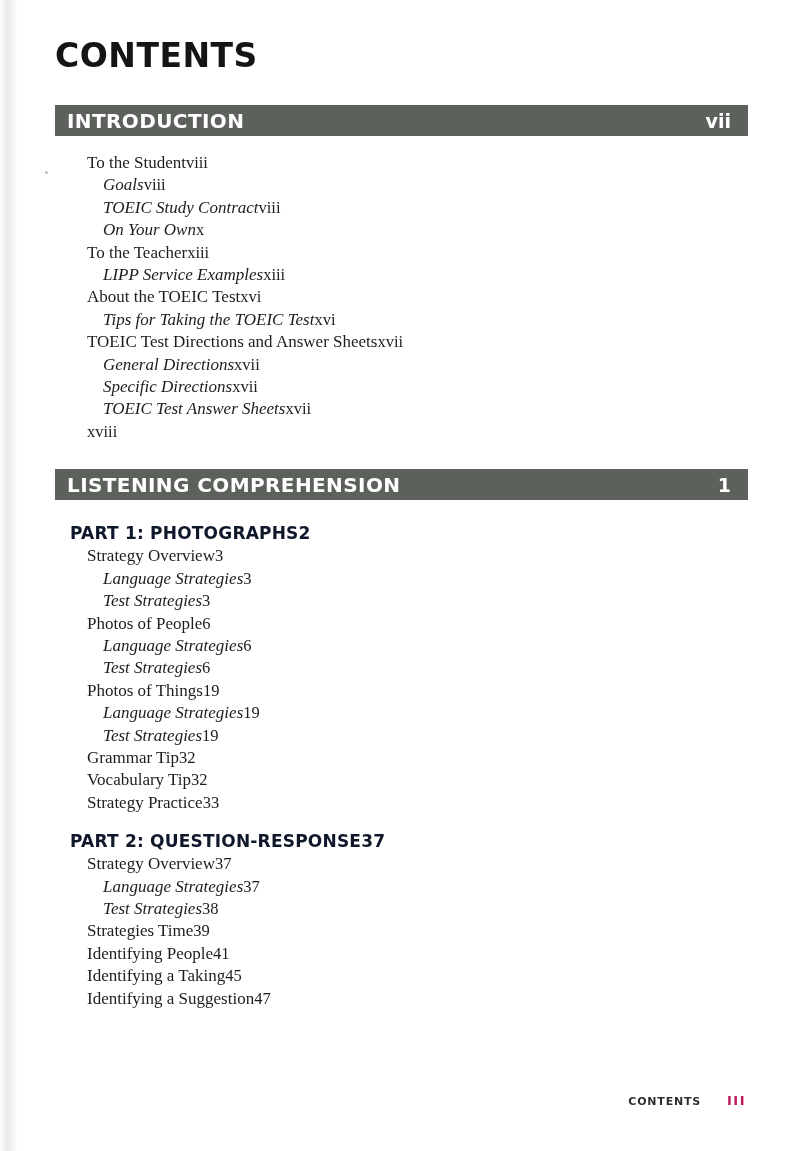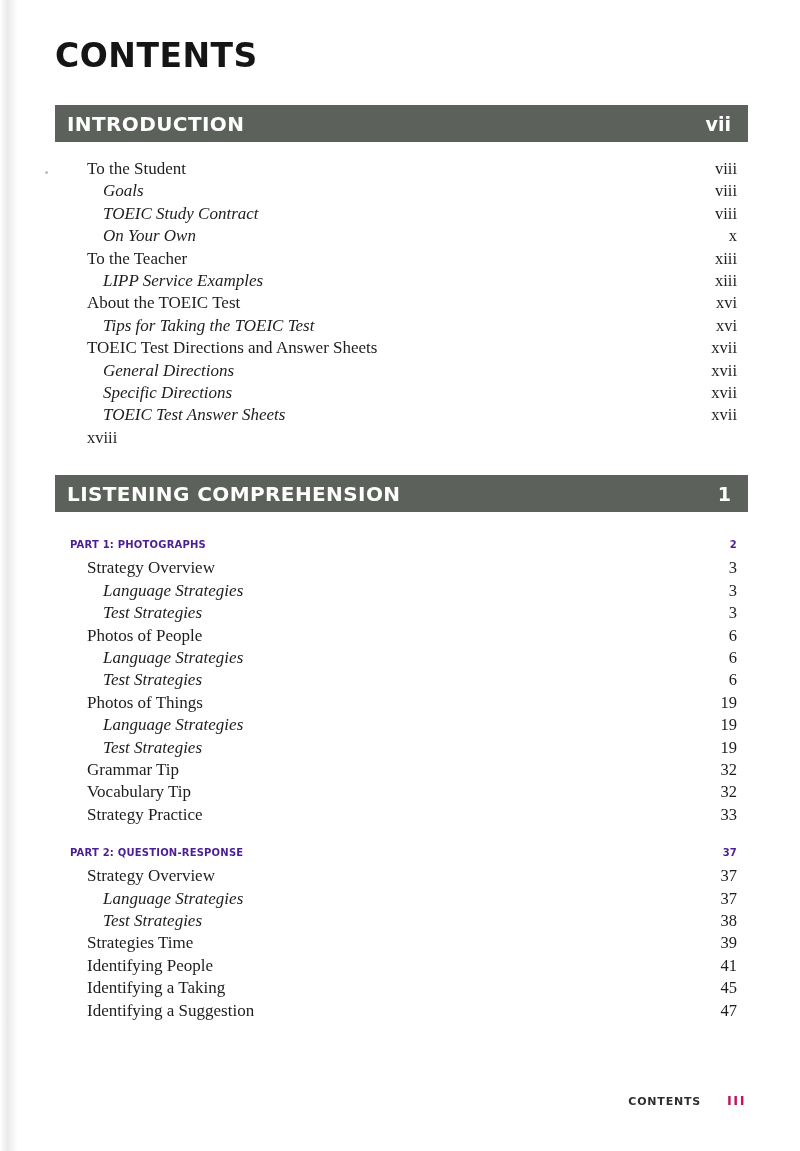--- a/index.html
+++ b/index.html
@@ -28,21 +28,21 @@
     font-family:"DejaVu Sans", sans-serif;
     font-weight:bold;
     font-size:33px;
     line-height:36px;
     letter-spacing:0.5px;
     color:#151515;
   }
   .toc-section:nth-of-type(1) { margin-top:31px; }
   .toc-section:nth-of-type(2) { margin-top:26px; }
   .banner {
-    height:37px;
+    height:31px;
     background:var(--banner-bg, #5d615c);
     display:flex;
     justify-content:space-between;
     align-items:center;
     padding:0 17px 0 12px;
     box-sizing:border-box;
   }
   .banner-title {
     font-family:"DejaVu Sans", sans-serif;
     font-weight:bold;
@@ -53,40 +53,40 @@
   .banner-page {
     font-family:"DejaVu Sans", sans-serif;
     font-weight:bold;
     font-size:19px;
     color:var(--banner-text, #ffffff);
   }
   .toc-section:nth-of-type(1) .rows { margin-top:16px; }
   .toc-section:nth-of-type(2) .rows { margin-top:21px; }
   .row {
     display:flex;
-    justify-content:space-between;
+    justify-content:flex-start;
     align-items:baseline;
     padding-right:11px;
     line-height:22.4px;
     color:var(--body-text, #1d1d1d);
   }
   .row .lbl { font-family:"Liberation Serif", serif; font-size:17px; }
   .row .pg  { font-family:"Liberation Serif", serif; font-size:16.5px; }
   .row.lvl-1 { padding-left:32px; }
   .row.lvl-2 { padding-left:48px; }
   .row.lvl-2 .lbl { font-style:italic; }
   .row.lvl-part { padding-left:15px; line-height:24px; }
   .row.lvl-part:not(:first-child) { margin-top:15px; }
   .row.lvl-part .lbl,
   .row.lvl-part .pg {
     font-family:"DejaVu Sans", sans-serif;
     font-weight:bold;
-    font-size:10px;
+    font-size:17px;
     letter-spacing:0.2px;
-    color:#4c1d95;
+    color:#0f172a;
   }
   .footer {
     position:absolute;
     top:1093px;
     right:54px;
     display:flex;
     align-items:baseline;
     gap:26px;
   }
   .footer-label {

